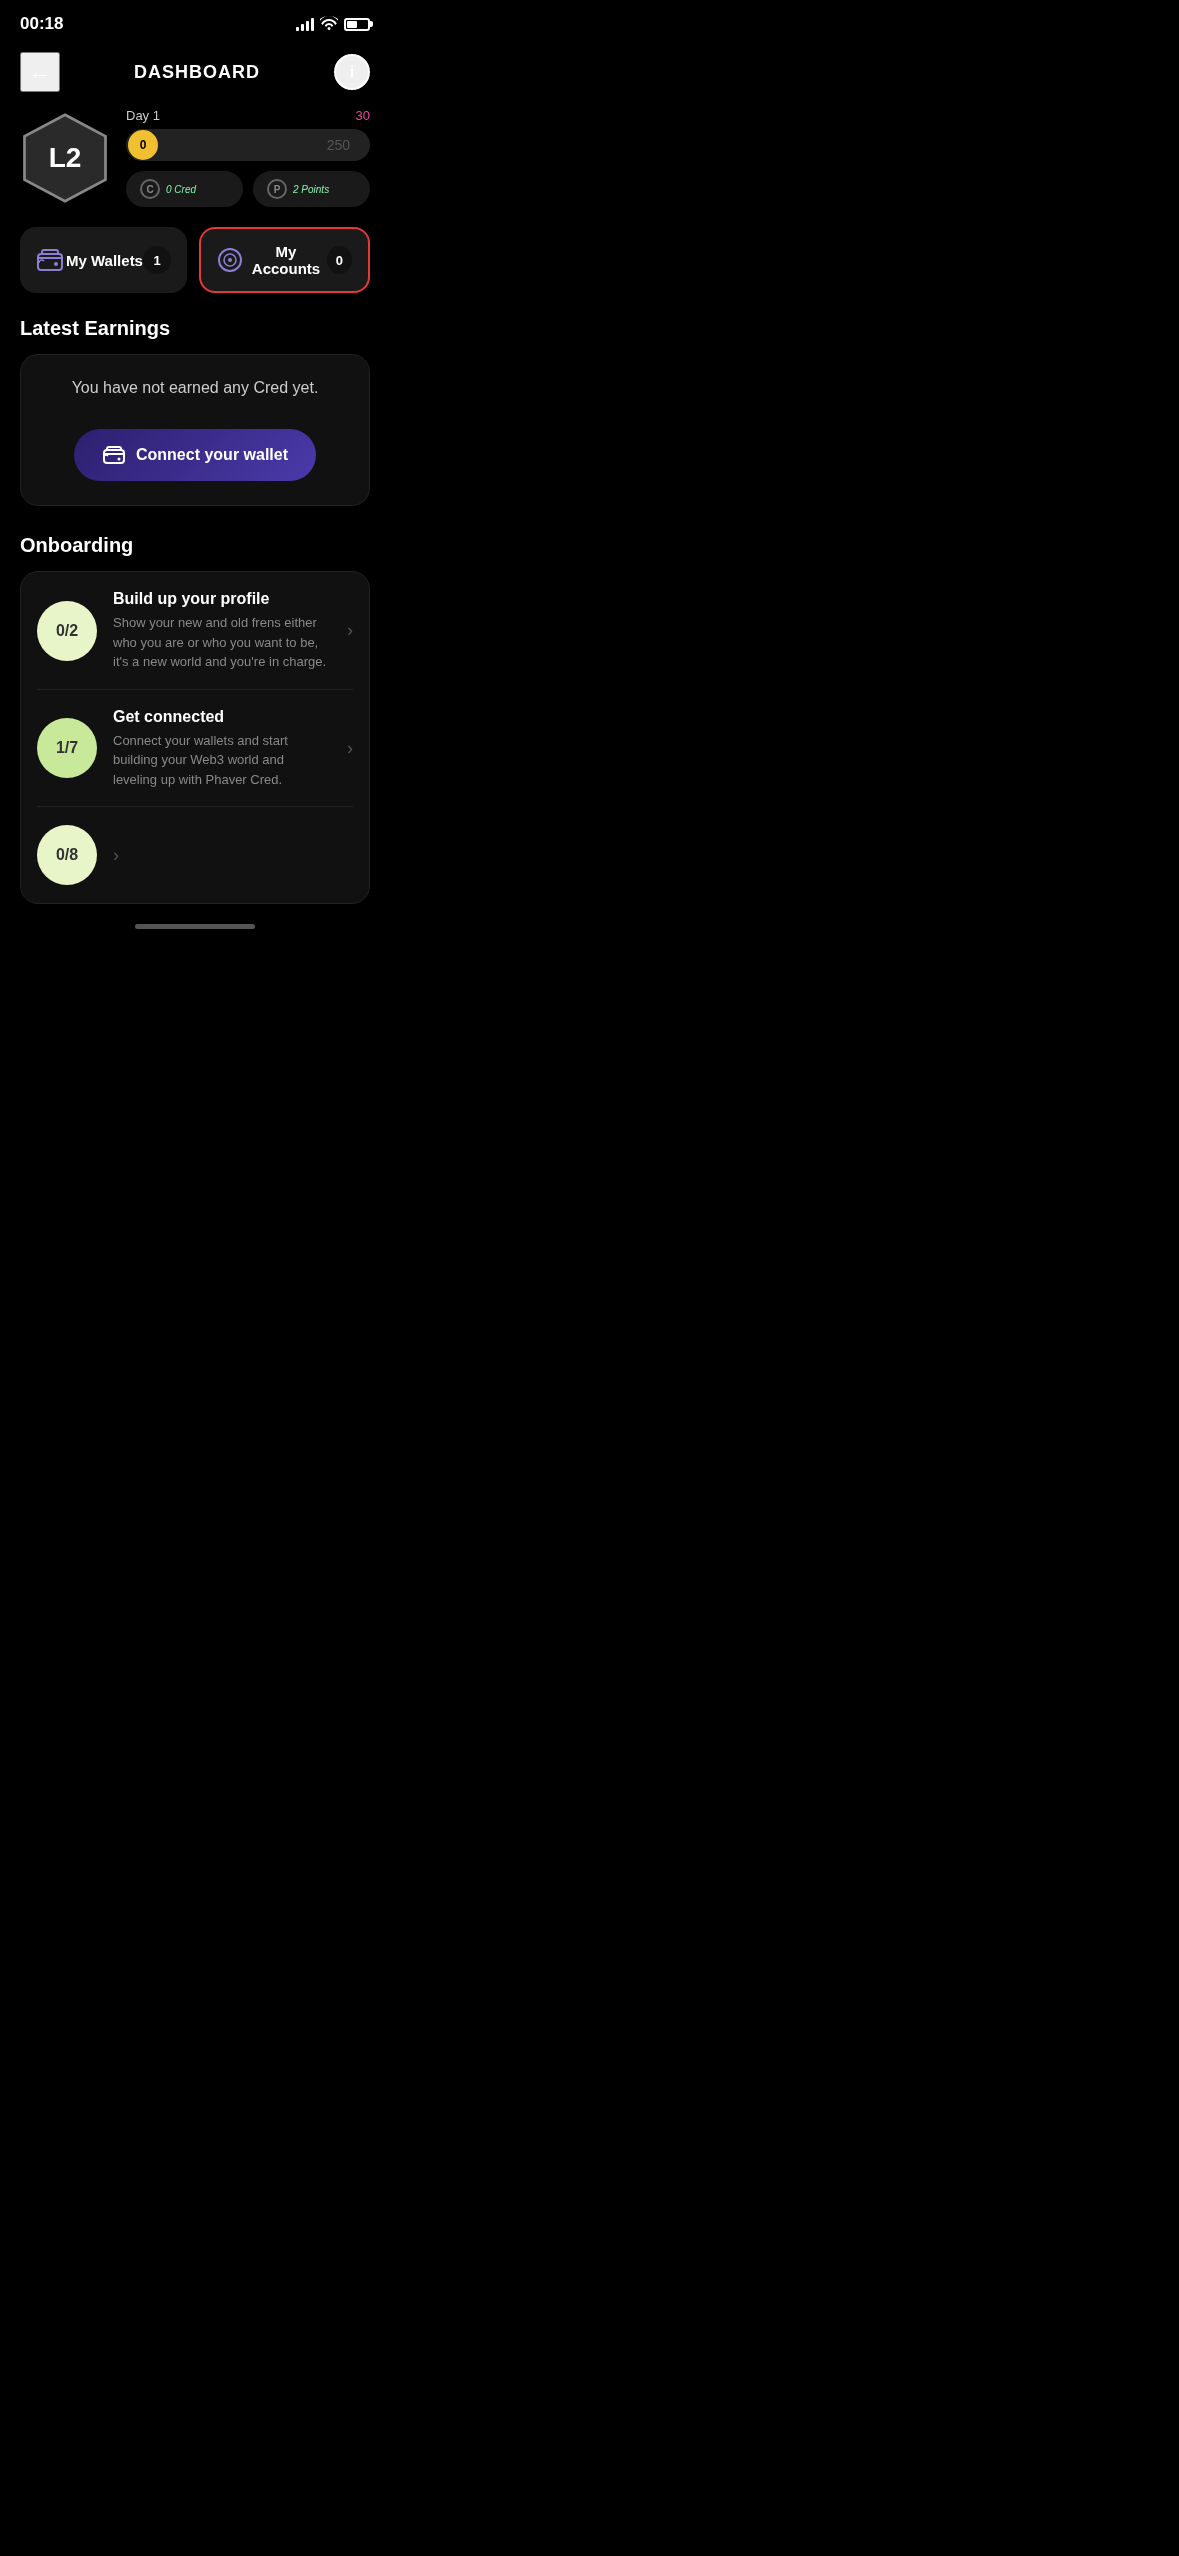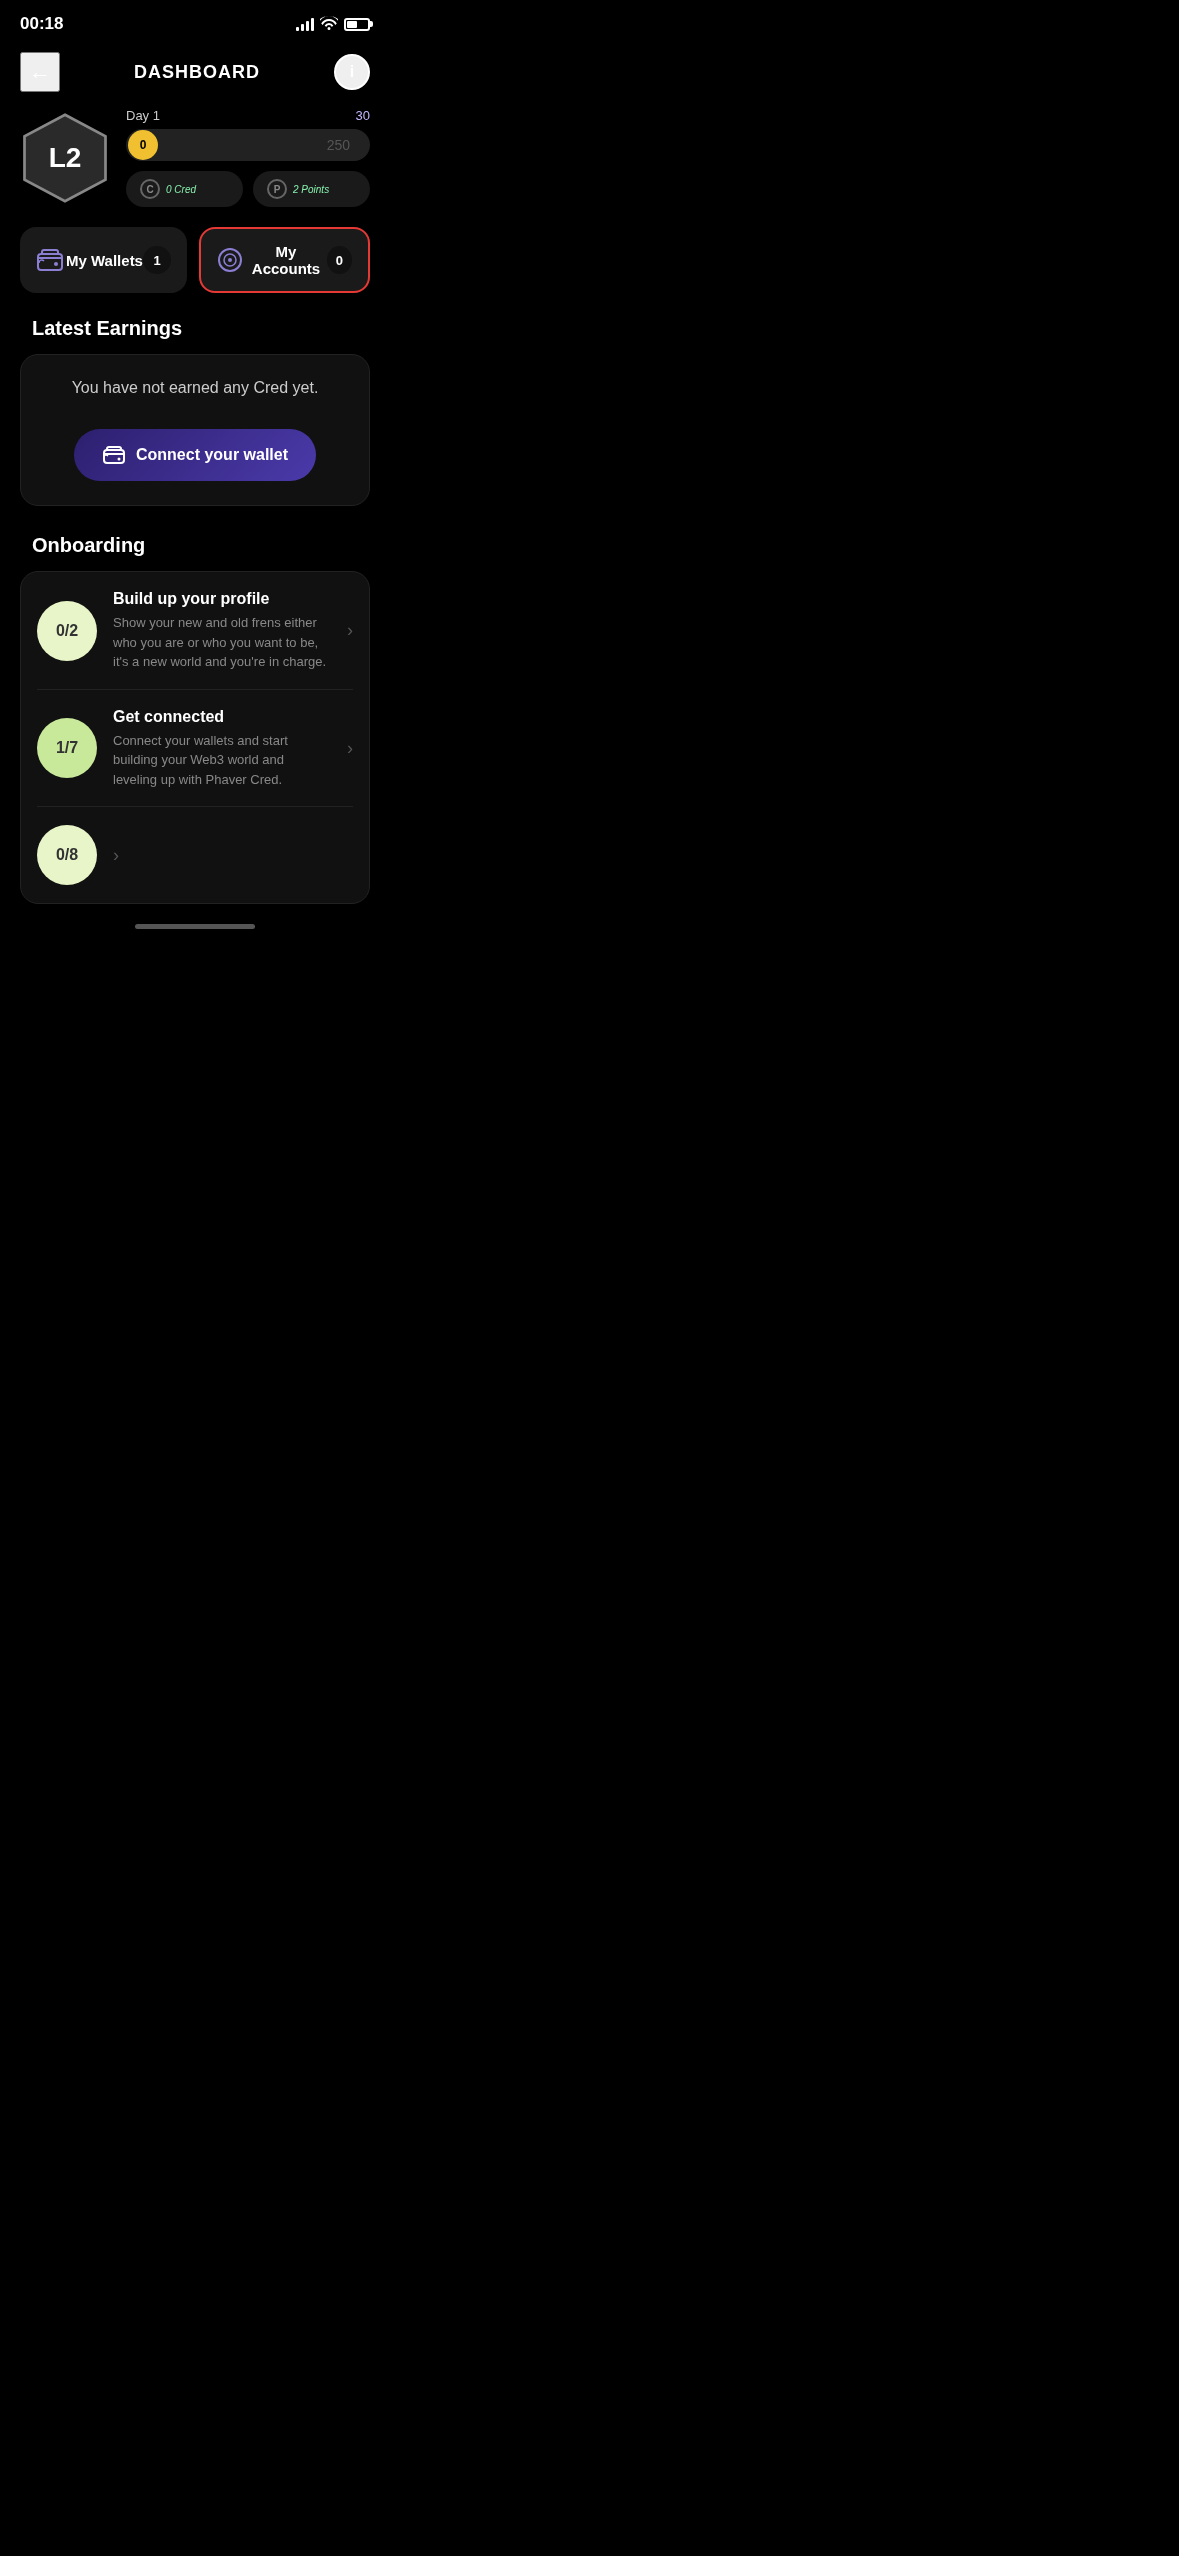--- a/index.html
+++ b/index.html
@@ -149,21 +149,21 @@
       flex: 1;
     }
     .day-row {
       display: flex;
       justify-content: space-between;
       font-size: 13px;
       color: #aaa;
       margin-bottom: 6px;
     }
     .day-label { color: #ccc; }
-    .day-max { color: #c4b5fd; }
+    .day-max { color: #ec4899; }
 
     .progress-track {
       background: #222;
       border-radius: 20px;
       height: 32px;
       position: relative;
       display: flex;
       align-items: center;
       margin-bottom: 10px;
     }
@@ -269,21 +269,21 @@
       justify-content: center;
       font-size: 13px;
       font-weight: 700;
       color: #fff;
     }
 
     
     .section-title {
       font-size: 20px;
       font-weight: 700;
-      padding: 0 32px 14px;
+      padding: 0 20px 14px;
       color: #fff;
     }
 
     .earnings-card {
       margin: 0 20px 28px;
       background: #111;
       border-radius: 18px;
       padding: 24px 20px;
       display: flex;
       flex-direction: column;

